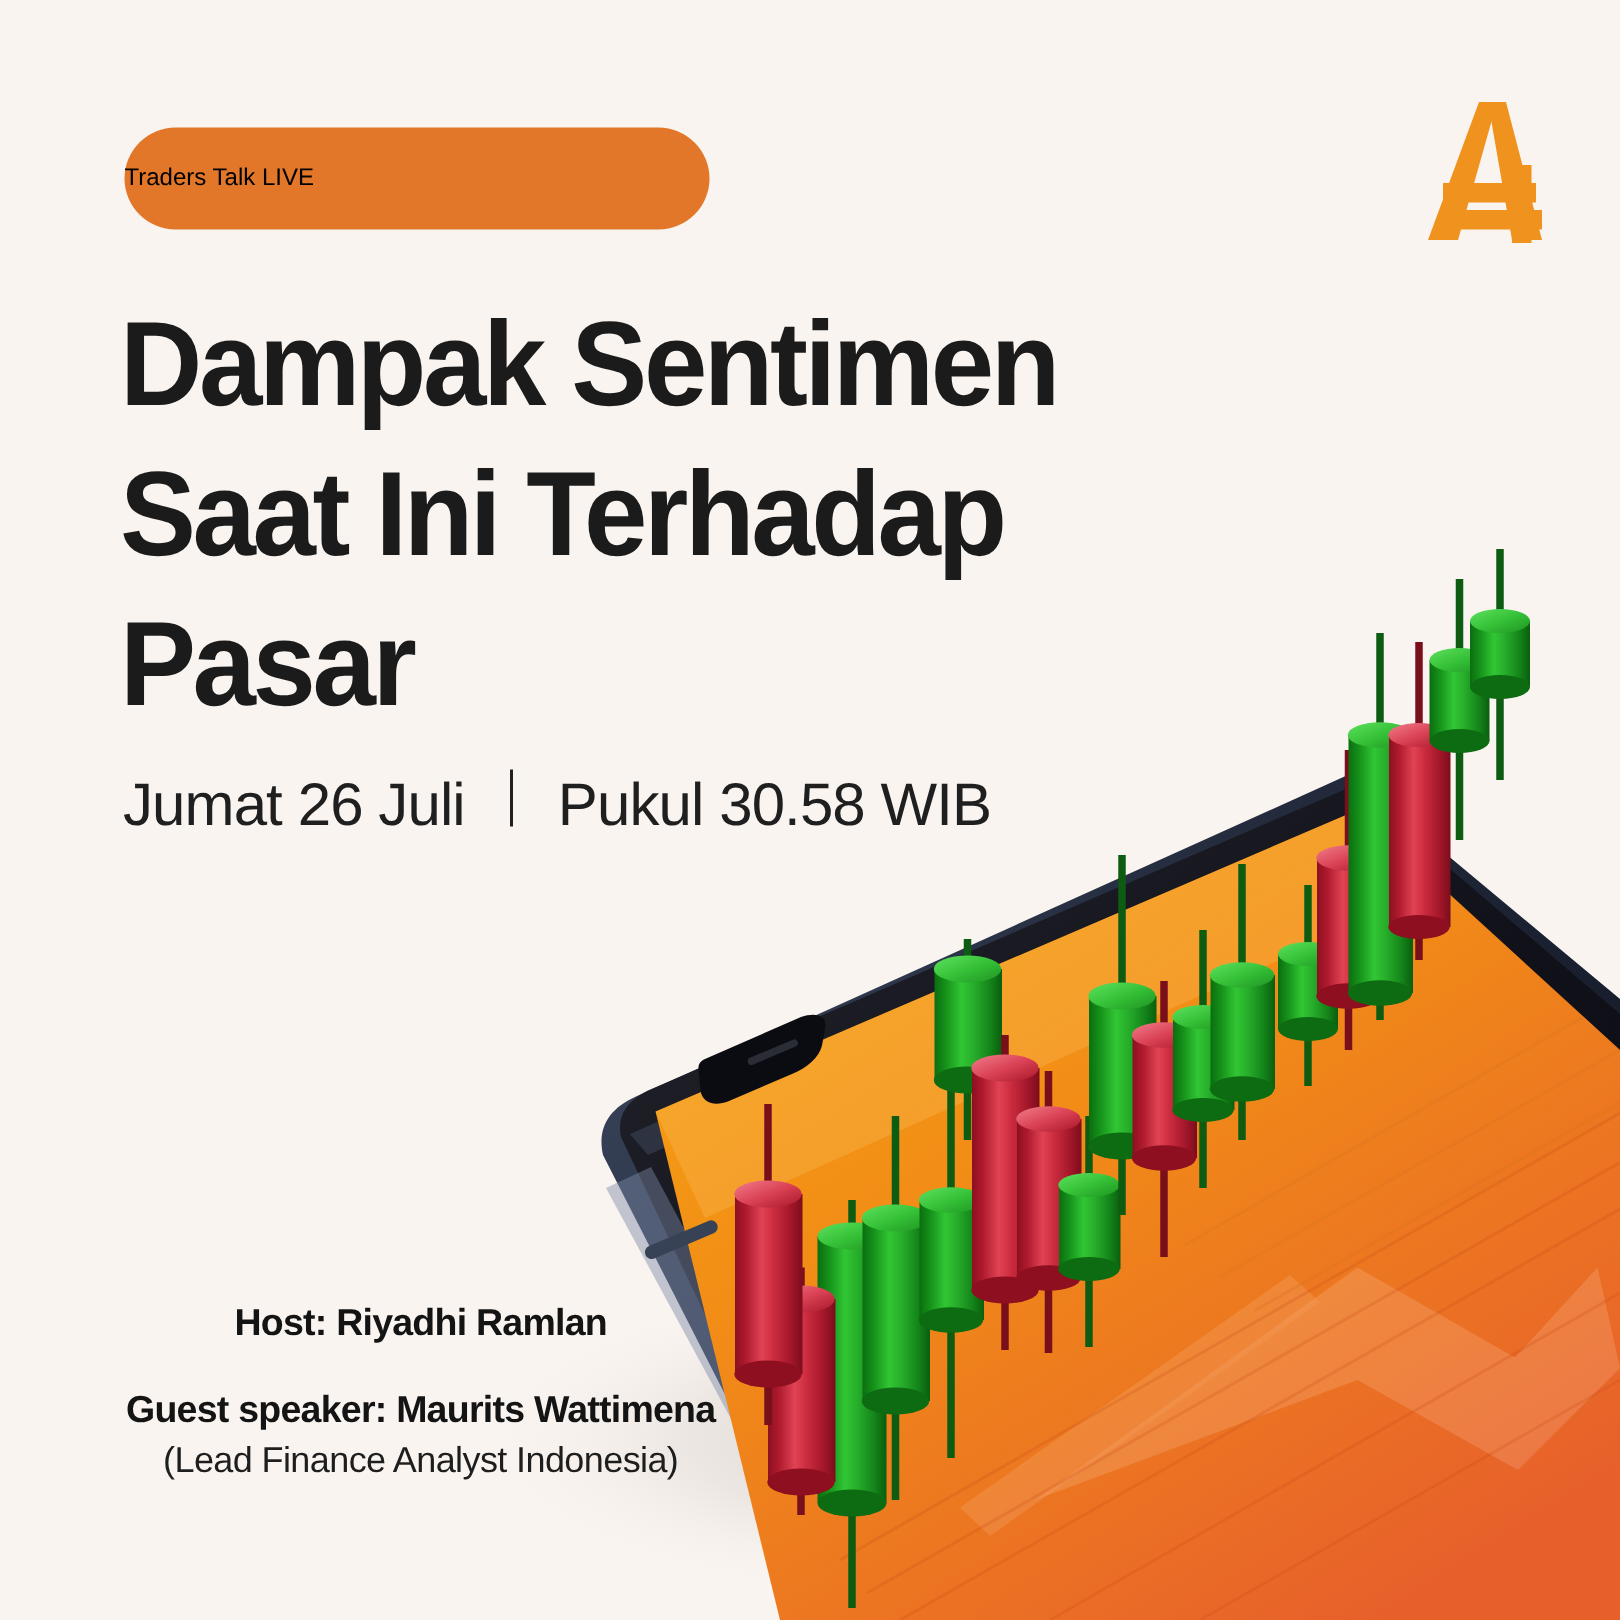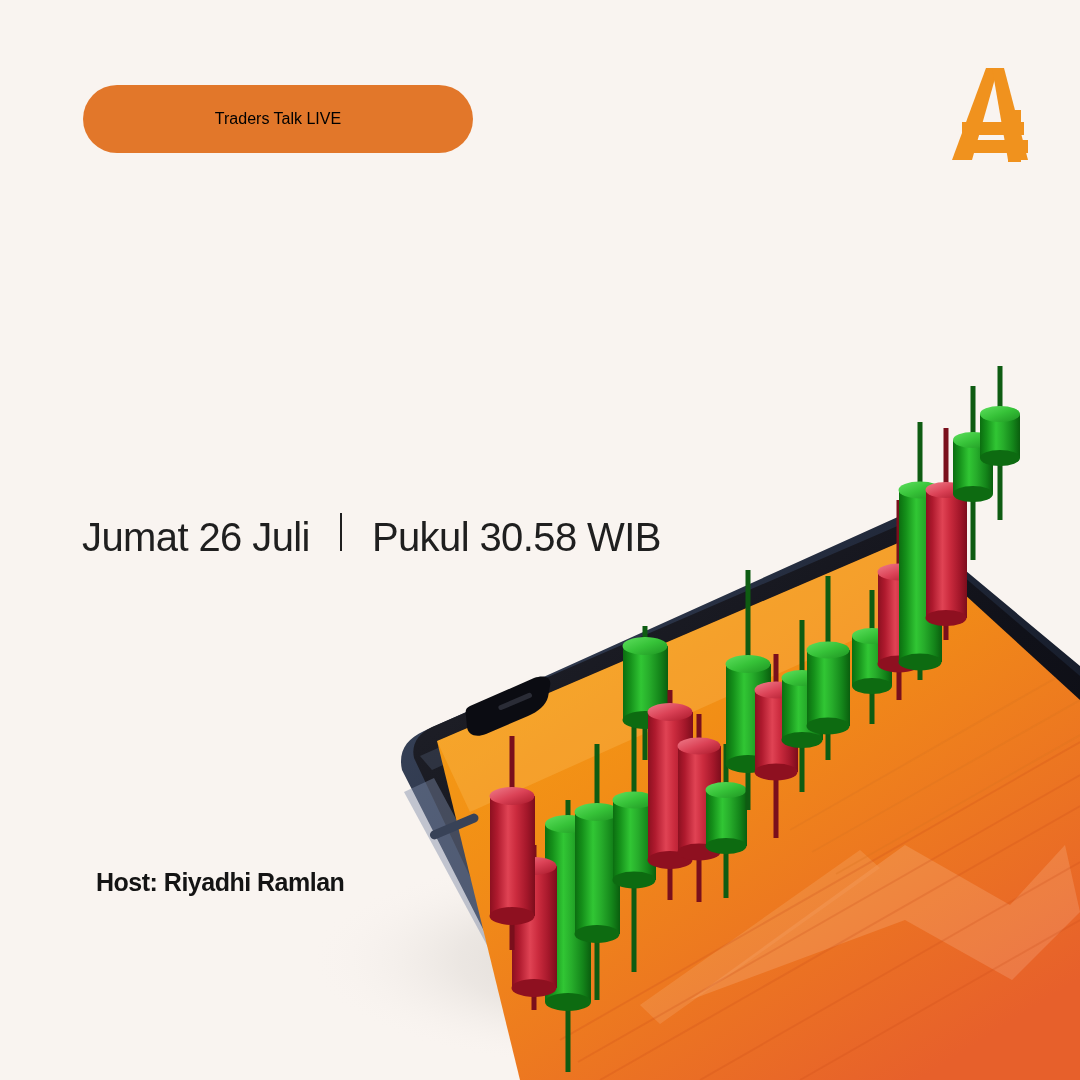--- a/index.html
+++ b/index.html
@@ -28,21 +28,20 @@
 
   
   #badge {
     position:absolute;
     left:83px; top:85px;
     width:390px; height:68px;
     border-radius:34px;
     background:#E2772A;
     display:flex;
     align-items:center;
-    justify-content:center;
     z-index:6;
   }
 
   
   #logo {
     position:absolute;
     right:42px; top:62px;
     width:96px; height:104px;
     z-index:6;
   }
@@ -83,21 +82,21 @@
   }
   #subtitle .divider {
     display:inline-block;
     width:2px; height:38px;
     background:#1F1F1F;
   }
 
   
   #credits {
     position:absolute;
-    left:96px; top:866px;
+    left:84px; top:866px;
     z-index:6;
     text-align:center;
   }
   .credit-block { margin-bottom:26px; }
   .credit-block:last-child { margin-bottom:0; }
   .credit-name {
     color:#141414;
     font-size:25px;
     line-height:32px;
     font-weight:bold;
@@ -368,28 +367,35 @@
 
       <path d="M50,6 L62,6 L86,98 L66,98 Z"></path>
 
       <rect x="20" y="60" width="62" height="13"></rect>
       <rect x="24" y="78" width="62" height="13"></rect>
 
       <rect x="66" y="48" width="13" height="52"></rect>
     </g>
   </svg>
 
+  <div id="headline">
+    <span class="hl">Dampak Sentimen</span>
+    <span class="hl">Saat Ini Terhadap</span>
+    <span class="hl">Pasar</span>
+  </div>
 
   <div id="subtitle">
     <span>Jumat 26 Juli</span>
     <span class="divider"></span>
     <span>Pukul 30.58 WIB</span>
   </div>
 
   <div id="credits">
     <div class="credit-block">
       <div class="credit-name">Host: Riyadhi Ramlan</div>
     </div>
     <div class="credit-block">
+      <div class="credit-name">Guest speaker: Maurits Wattimena</div>
+      <div class="credit-role">(Lead Finance Analyst Indonesia)</div>
     </div>
   </div>
 
 </div>
 
 </body></html>

